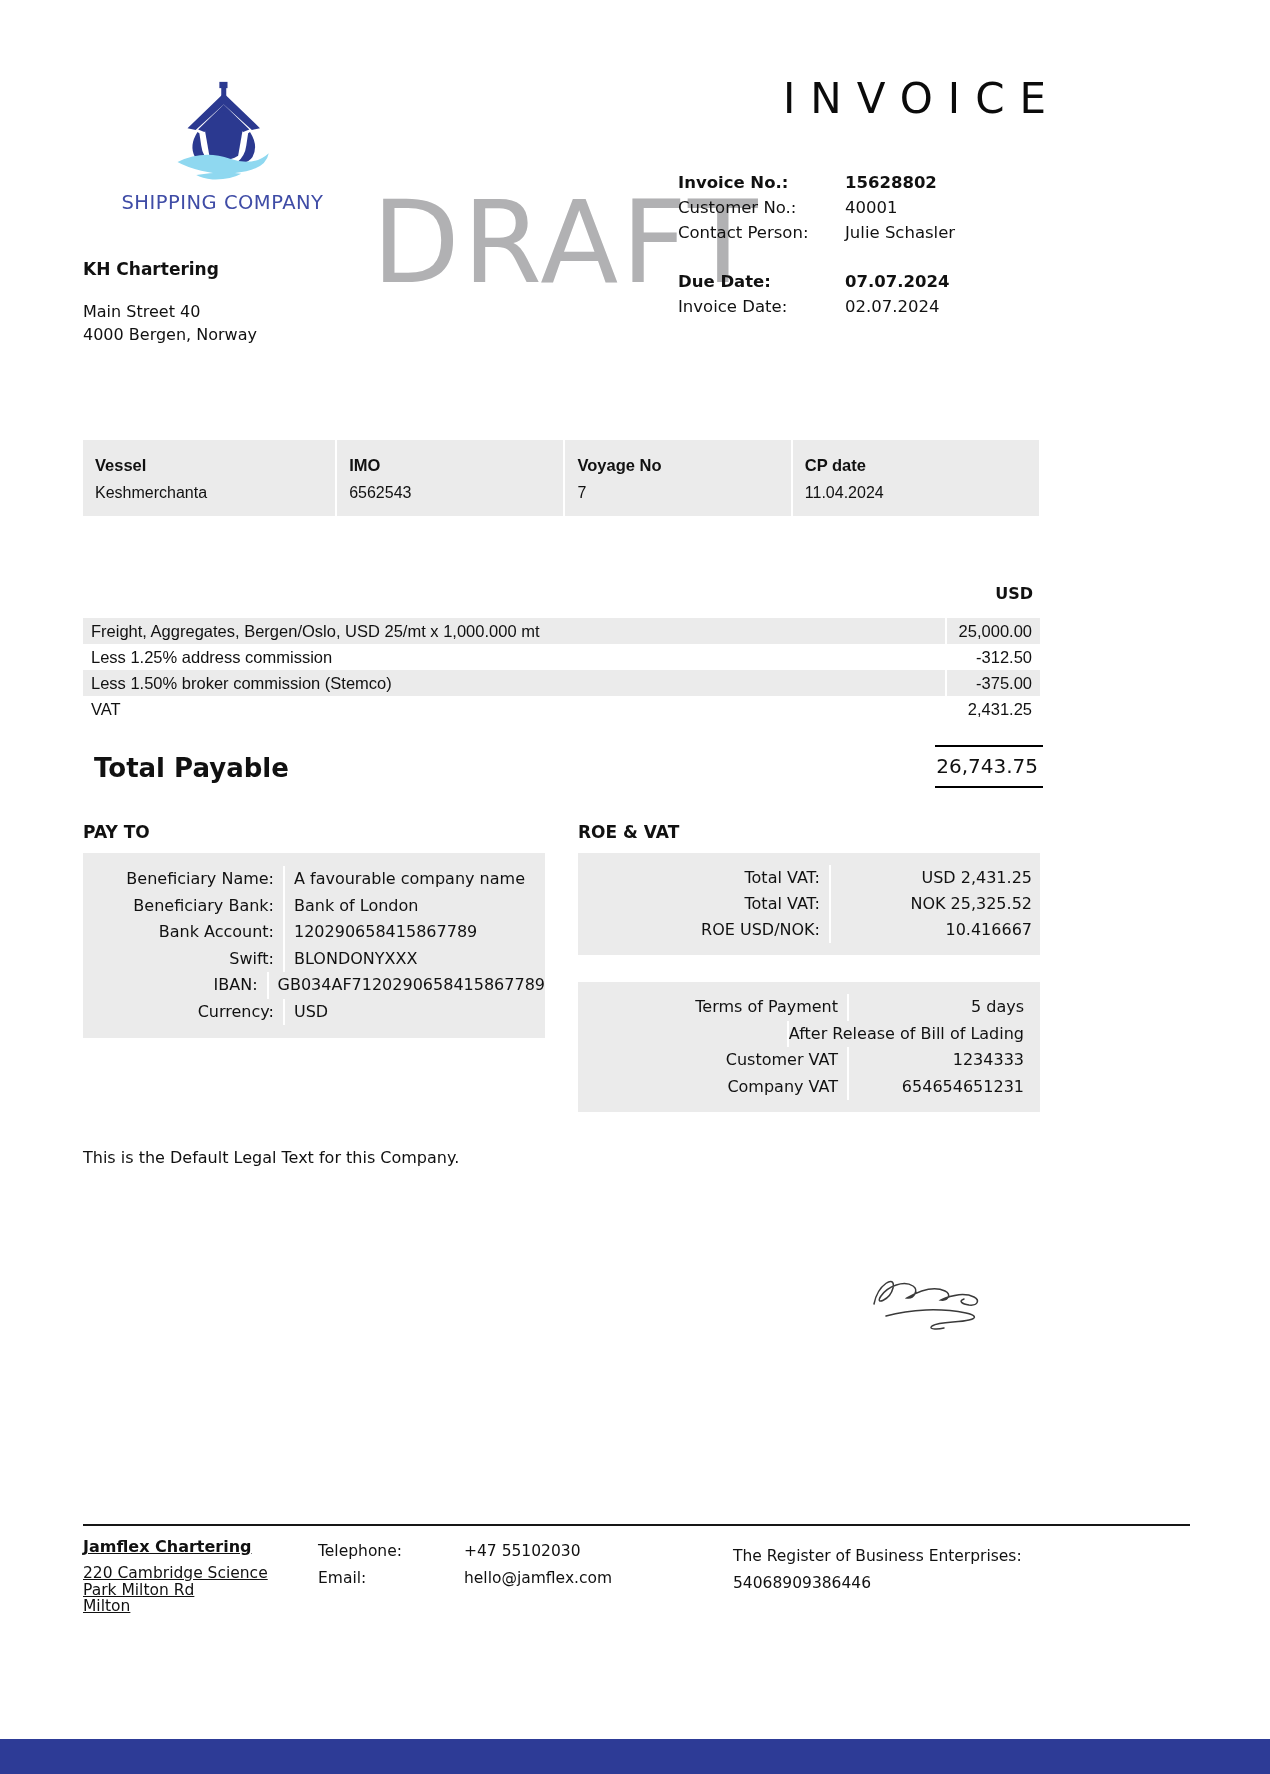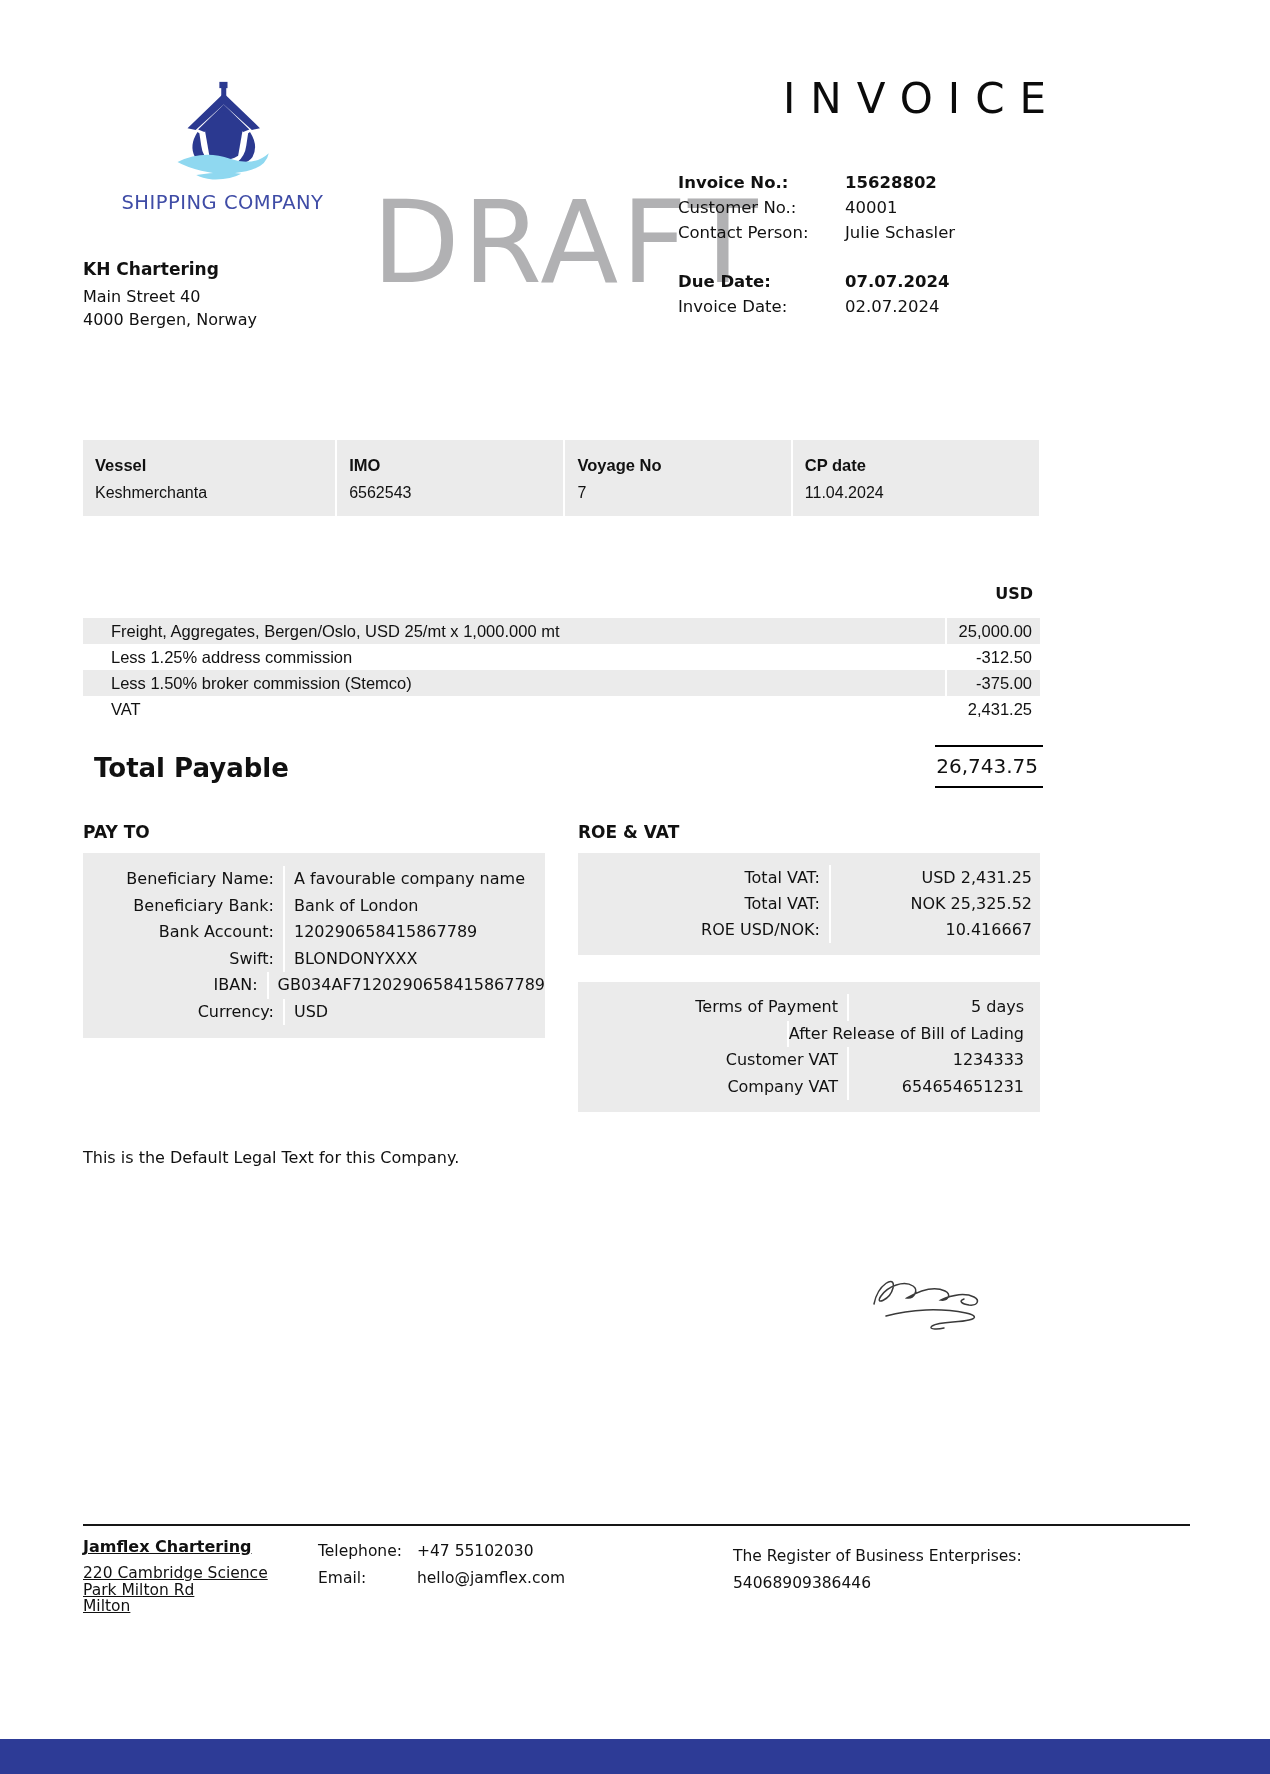--- a/index.html
+++ b/index.html
@@ -11,39 +11,39 @@
 
   .layer { position:absolute; z-index:1; }
 
   
   .invoice-title { right:224px; top:74px; font-size:42px; letter-spacing:15px; margin-right:-15px; color:#0b0b0b; }
   .logo { left:95px; top:76px; width:255px; text-align:center; }
   .logo svg { display:block; margin:0 auto; }
   .logo-text { margin-top:2px; font-size:19.5px; letter-spacing:0.5px; color:#3f4ca6; }
 
   .customer { left:83px; top:258px; font-size:16px; line-height:23.5px; }
-  .customer .name { font-size:17px; font-weight:bold; margin-bottom:3px; }
+  .customer .name { font-size:17px; font-weight:bold; margin-bottom:18px; }
 
   .meta { left:678px; top:170px; font-size:16.5px; }
   .meta-row { display:flex; line-height:25px; }
   .meta-row .m-label { width:167px; }
   .meta-row.bold { font-weight:bold; }
   .meta-spacer { height:24px; }
 
   
   .vessel { left:83px; top:440px; width:956px; display:grid; grid-template-columns:254fr 228fr 227fr 248fr; gap:2px; font-family:"Liberation Sans", sans-serif; }
   .vessel .v-col { background:#ebebeb; padding:16px 6px 14px 12px; }
   .vessel .v-head { font-weight:bold; font-size:16.5px; }
   .vessel .v-val { margin-top:9px; font-size:16px; }
 
   
   .usd-head { left:83px; top:584px; width:957px; text-align:right; font-weight:bold; font-size:16px; padding-right:7px; }
   .charges { left:83px; top:618px; width:957px; font-family:"Liberation Sans", sans-serif; font-size:16.5px; }
   .c-row { display:flex; gap:2px; height:26px; line-height:26px; }
-  .c-row .c-desc { flex:1; padding-left:28px; white-space:nowrap; }
+  .c-row .c-desc { flex:1; padding-left:8px; white-space:nowrap; }
   .c-row .c-amt { width:93px; display:flex; justify-content:flex-end; padding-right:8px; }
   .c-row.gray .c-desc, .c-row.gray .c-amt { background:#ebebeb; }
 
   .total-label { left:94px; top:753px; font-size:26px; font-weight:bold; }
   .total-amount { right:232px; top:754px; font-size:20px; font-weight:normal; }
   .total-rule { background:#000; height:2px; width:108px; left:935px; }
   .rule-top { top:745px; } .rule-bottom { top:786px; }
 
   
   .box-head { font-size:17px; font-weight:bold; }
@@ -81,21 +81,21 @@
   .legal { left:83px; top:1148px; font-size:16px; }
 
   .signature { left:866px; top:1268px; }
 
   
   .footer-rule { left:83px; top:1524px; width:1107px; height:2px; background:#161616; }
   .f-col1 { left:83px; top:1537px; font-size:15.5px;text-decoration:underline; }
   .f-col1 .f-company { font-size:16px; font-weight:bold; margin-bottom:9px; }
   .f-col1 .f-line { line-height:16.5px; }
   .f-col2 { left:318px; top:1538px; font-size:15.5px; }
-  .f-col2 .f-row { display:flex; line-height:27px; }
+  .f-col2 .f-row { display:flex; line-height:27px;gap:47px; }
   .f-col2 .f-label { width:99px; }
   .f-col3 { left:733px; top:1543px; font-size:15.5px; line-height:27px; }
   .bottom-bar { left:0; top:1739px; width:1270px; height:35px; background:#2d3b96; }
 </style>
 </head>
 <body>
 
 <div class="page">
 
   <div class="watermark">DRAFT</div>

